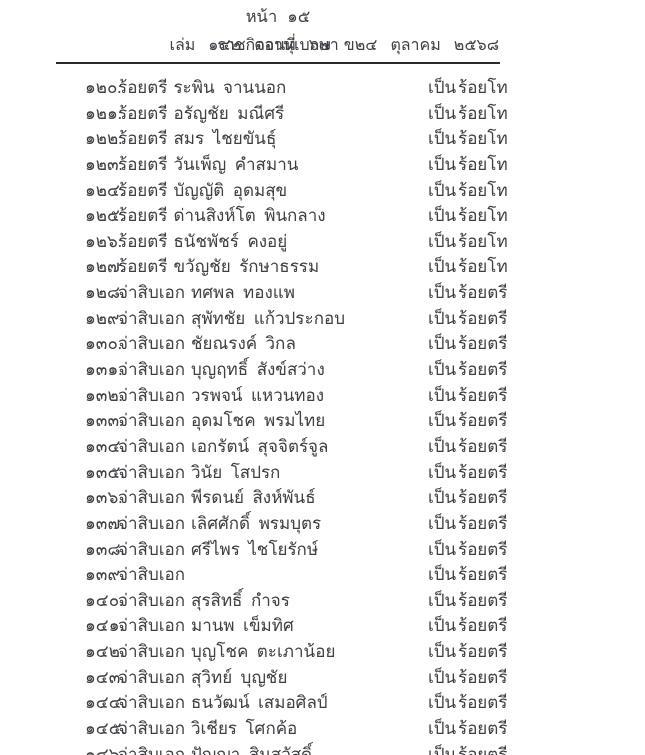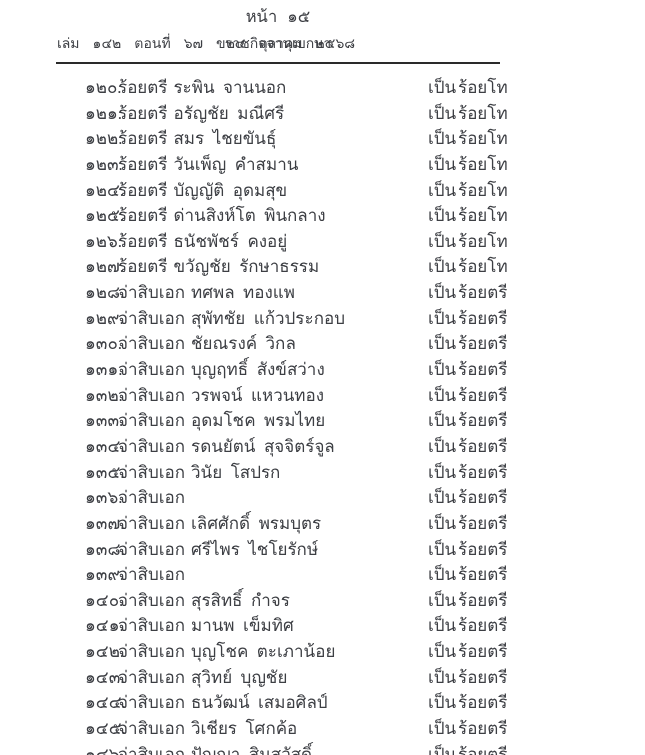--- a/index.html
+++ b/index.html
@@ -13,24 +13,24 @@
   .page{width:556px;height:755px;position:relative;}
   .page-no{
     text-align:center;
     font-size:16.5px;
     padding-top:3px;
     word-spacing:6px;
   }
   .masthead{
     position:relative;
     margin:3px 57px 0 57px;
-    font-size:14px;
+    font-size:16px;
     height:26px;
     display:flex;
-    justify-content:flex-start;
+    justify-content:flex-end;
     align-items:baseline;
   }
   .masthead .left,.masthead .right{display:flex;gap:13px;}
   .masthead .center{
     position:absolute;left:50%;transform:translateX(-50%);
     top:0;
   }
   .rule{
     border:none;
     border-top:2px solid #2a2a2a;
@@ -215,40 +215,41 @@
         <span class="person-name">อุดมโชค  พรมไทย</span>
       </span>
       <span class="to">เป็น</span>
       <span class="new-rank">ร้อยตรี</span>
     </li>
 
     <li class="row">
       <span class="no">๑๓๔.</span>
       <span class="current">
         <span>จ่าสิบเอก</span>
-        <span class="person-name">รดนยัตน์  สุจจิตร์จูล</span>
+        <span class="person-name">เอกรัตน์  สุจจิตร์จูล</span>
       </span>
       <span class="to">เป็น</span>
       <span class="new-rank">ร้อยตรี</span>
     </li>
 
     <li class="row">
       <span class="no">๑๓๕.</span>
       <span class="current">
         <span>จ่าสิบเอก</span>
         <span class="person-name">วินัย  โสปรก</span>
       </span>
       <span class="to">เป็น</span>
       <span class="new-rank">ร้อยตรี</span>
     </li>
 
     <li class="row">
       <span class="no">๑๓๖.</span>
       <span class="current">
         <span>จ่าสิบเอก</span>
+        <span class="person-name">พีรดนย์  สิงห์พันธ์</span>
       </span>
       <span class="to">เป็น</span>
       <span class="new-rank">ร้อยตรี</span>
     </li>
 
     <li class="row">
       <span class="no">๑๓๗.</span>
       <span class="current">
         <span>จ่าสิบเอก</span>
         <span class="person-name">เลิศศักดิ์  พรมบุตร</span>

